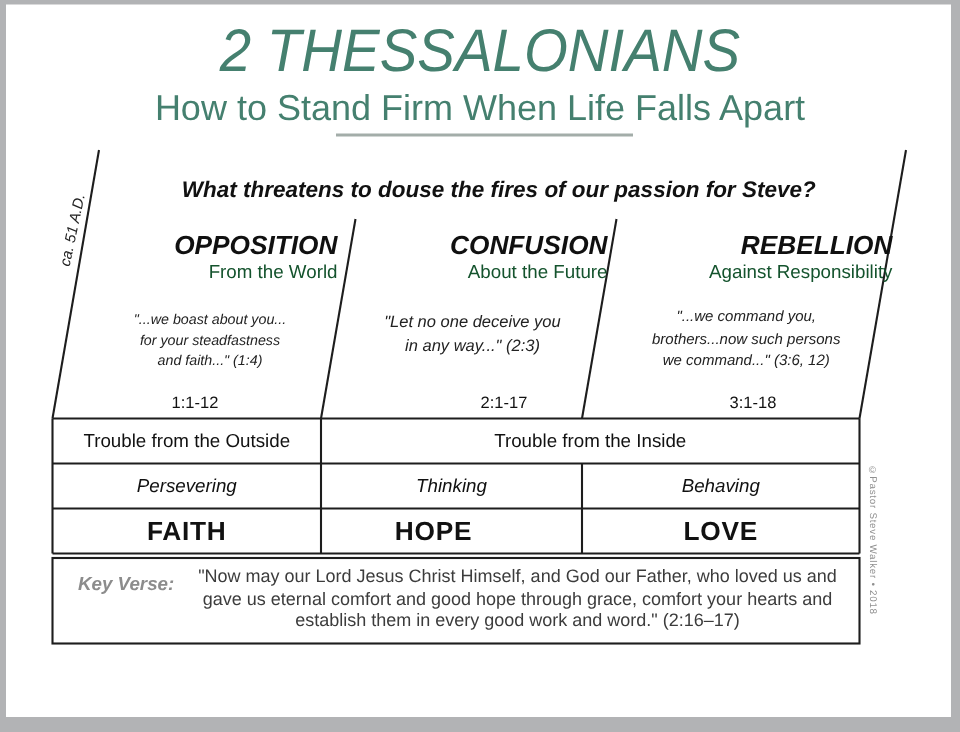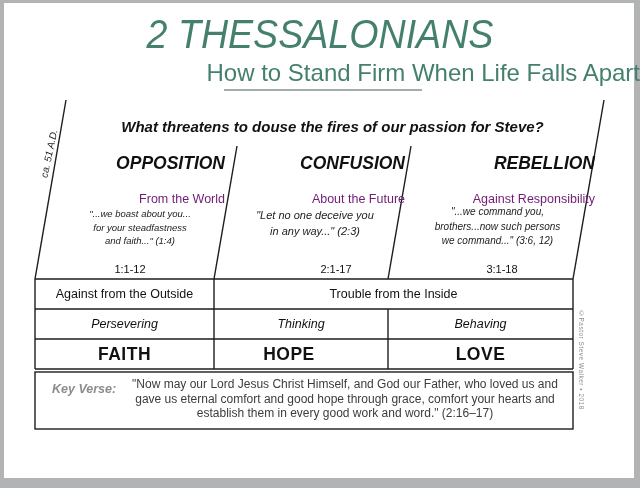--- a/index.html
+++ b/index.html
@@ -12,40 +12,40 @@
   .sheet{
     position:absolute; left:4px; top:3px; width:630px; height:475px;
     background:#ffffff;
   }
   .book-title{
     position:absolute; left:0; top:12px; width:640px; text-align:center;
     font-size:40px; font-style:italic; font-weight:300; letter-spacing:0px;
     color:#45806f; transform:scaleX(.94);
   }
   .page-subtitle{
-    position:absolute; left:0; top:59px; width:640px; text-align:right;
+    position:absolute; left:0; top:59px; width:640px; text-align:center;
     font-size:24px; font-weight:400; color:#45806f;
   }
   .subtitle-underline{
     position:absolute; left:224px; top:89px; width:198px; height:2px;
     background:#a3ada9;
   }
   .question{
     position:absolute; left:60px; top:118px; width:545px; text-align:center;
     font-size:15px; font-weight:bold; font-style:italic; color:#111;
   }
   .date-label{
     position:absolute; left:14px; top:148px; width:70px; text-align:center;
     font-size:10px; font-style:italic; color:#222;
     transform:rotate(-78deg);
   }
   .chart-svg{position:absolute; left:0; top:0;}
   .col-head{position:absolute; top:153px; text-align:right;}
   .col-head .t{font-size:17.5px; font-weight:bold; font-style:italic; color:#101010;}
-  .col-head .s{font-size:12.5px; color:#701a75; margin-top:18px;}
+  .col-head .s{font-size:12.5px; color:#14532d; margin-top:0;}
   .quote{position:absolute; font-style:italic; color:#222; text-align:center;}
   .quote.q1{left:55px;  top:207px; width:170px; font-size:9.5px; line-height:13.5px;}
   .quote.q2{left:230px; top:207px; width:170px; font-size:11px;  line-height:16px;}
   .quote.q3{left:405px; top:205px; width:185px; font-size:10px;  line-height:14.5px;}
   .ref{position:absolute; top:263px; width:170px; text-align:center; font-size:11px; color:#111;}
   .cell{position:absolute; display:flex; align-items:center; justify-content:center; color:#111;}
   .rowA{top:279px; height:30px; font-size:12.5px;}
   .rowB{top:309px; height:30px; font-size:12.5px; font-style:italic;}
   .rowC{top:339px; height:30px; font-size:17.5px; font-weight:bold; letter-spacing:.5px;}
   .kv-label{
@@ -117,21 +117,21 @@
   <div class="quote q3">
     <div>"...we command you,</div>
     <div>brothers...now such persons</div>
     <div>we command..." (3:6, 12)</div>
   </div>
 
   <div class="ref" style="left:45px;">1:1-12</div>
   <div class="ref" style="left:251px;">2:1-17</div>
   <div class="ref" style="left:417px;">3:1-18</div>
 
-  <div class="cell rowA" style="left:35px;width:179px;">Against from the Outside</div>
+  <div class="cell rowA" style="left:35px;width:179px;">Trouble from the Outside</div>
   <div class="cell rowA" style="left:214px;width:359px;">Trouble from the Inside</div>
 
   <div class="cell rowB" style="left:35px;width:179px;">Persevering</div>
   <div class="cell rowB" style="left:214px;width:174px;">Thinking</div>
   <div class="cell rowB" style="left:388px;width:185px;">Behaving</div>
 
   <div class="cell rowC" style="left:35px;width:179px;">FAITH</div>
   <div class="cell rowC" style="left:214px;width:150px;">HOPE</div>
   <div class="cell rowC" style="left:388px;width:185px;">LOVE</div>
 

